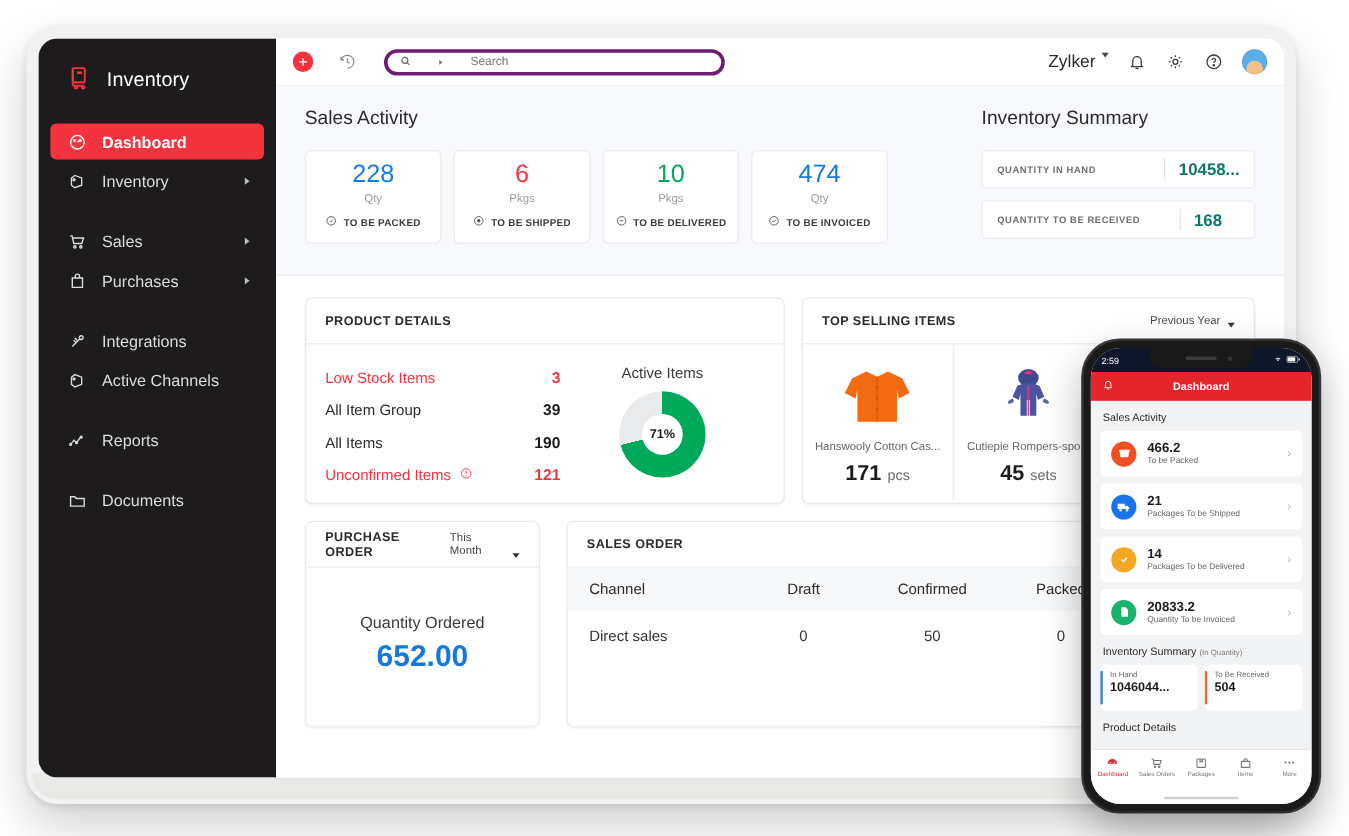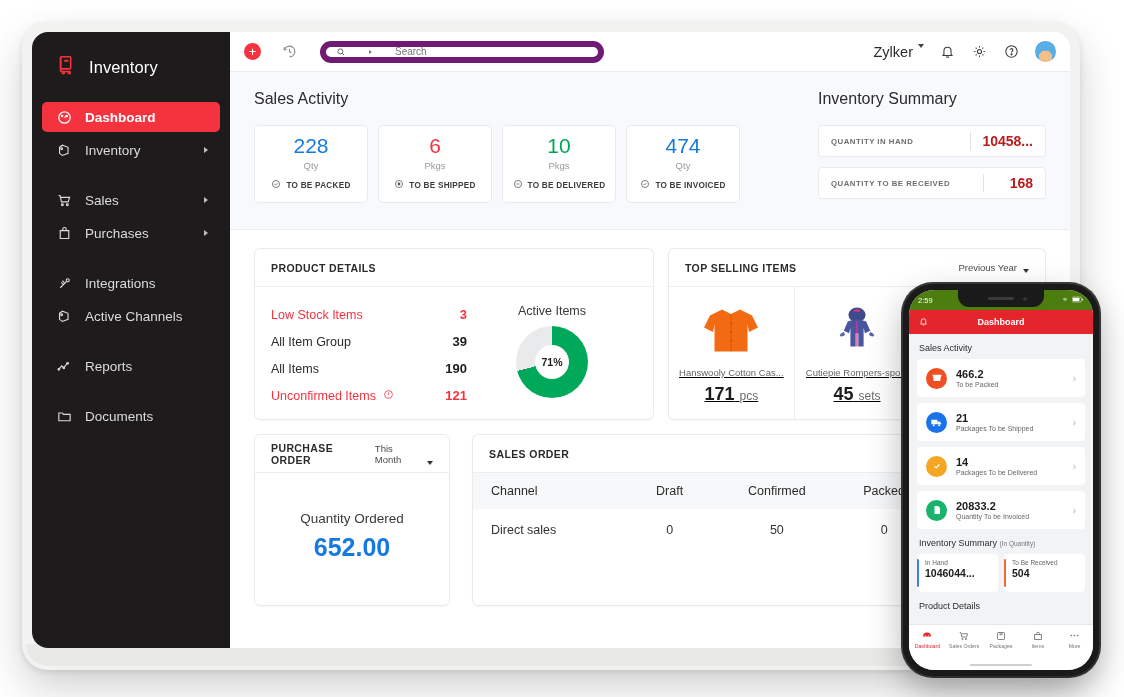--- a/index.html
+++ b/index.html
@@ -78,21 +78,21 @@
   }
   .plus-btn {
     width: 17px; height: 17px; border-radius: 50%;
     background: #f5333f; color: #fff; flex: none;
     display: flex; align-items: center; justify-content: center;
     font-size: 13px; line-height: 1; cursor: pointer;
   }
   .hist-btn { margin-left: 20px; width: 17px; height: 17px; cursor: pointer; }
   .search-box {
     margin-left: 22px; width: 284px; height: 22px;
-    border: 6px solid #701a75; border-radius: 12px;
+    border: 3px solid #701a75; border-radius: 12px;
     display: flex; align-items: center; padding: 0 10px; gap: 23px;
     background: #fff;
   }
   .search-caret {
     width: 0; height: 0;
     border-left: 3.5px solid #7a7a7a;
     border-top: 2.8px solid transparent;
     border-bottom: 2.8px solid transparent;
   }
   .search-input {
@@ -139,23 +139,23 @@
     font-size: 8.2px; color: #3d3d3d; letter-spacing: .25px; font-weight: bold;
   }
 
   .sa-right { width: 228px; margin-left: 40px; }
   .inv-row {
     height: 32px; background: #fff; border: 1px solid #e9eaec; border-radius: 4px;
     display: flex; align-items: center; margin-bottom: 10px; cursor: pointer;
   }
   .inv-label { font-size: 7.8px; color: #6e6e6e; letter-spacing: .5px; padding-left: 12px; font-weight: bold; flex: 1; }
   .inv-val {
-    font-size: 14px; color: #b91c1c; font-weight: bold;
+    font-size: 14px; color: #0f766e; font-weight: bold;
     border-left: 1px solid #e2e2e2; padding-left: 11px; padding-right: 12px;
-    min-width: 62px; text-align: right; height: 18px; line-height: 18px;
+    min-width: 62px; text-align: left; height: 18px; line-height: 18px;
   }
 
   .band-mid { padding: 18px 24px 0 24px; display: flex; gap: 14px; }
   .card {
     background: #fff; border: 1px solid #e9eaec; border-radius: 6px;
     box-shadow: 0 1px 2px rgba(0,0,0,.035);
   }
   .card-head {
     height: 38px; display: flex; align-items: center;
     padding: 0 16px; border-bottom: 1px solid #ededed;
@@ -179,21 +179,21 @@
   .donut { width: 72px; height: 72px; margin: 0 auto; position: relative; }
   .donut-ring { width: 72px; height: 72px; border-radius: 50%; }
   .donut-hole {
     position: absolute; left: 50%; top: 50%; transform: translate(-50%,-50%);
     width: 34px; height: 34px; border-radius: 50%; background: #fff;
     display: flex; align-items: center; justify-content: center;
     font-size: 10.5px; font-weight: bold; color: #222;
   }
 
   .ts-card { flex: 1; height: 172px; overflow: hidden; }
-  .ts-body { display: flex; height: 133px; text-decoration: underline; }
+  .ts-body { display: flex; height: 133px; }
   .ts-item {
     flex: 1; border-right: 1px solid #ededed;
     display: flex; flex-direction: column; align-items: center;
     padding-top: 14px; cursor: pointer;
   }
   .ts-item:last-child { border-right: none; }
   .ts-img { height: 62px; display: flex; align-items: center; justify-content: center; }
   .ts-name { font-size: 9.5px; color: #666; margin-top: 4px; max-width: 118px; text-align:center;
              white-space: nowrap; overflow: hidden; text-overflow: ellipsis; }
   .ts-qty { margin-top: 6px; font-size: 18px; font-weight: bold; color: #1c1c1c; }
@@ -236,21 +236,21 @@
   }
   .notch-speaker {
     position: absolute; left: 30px; top: 7px; width: 26px; height: 3px;
     background: #3a3a3a; border-radius: 2px;
   }
   .notch-cam {
     position: absolute; right: 17px; top: 6.5px; width: 4.5px; height: 4.5px;
     background: #333; border-radius: 50%;
   }
   .ph-status {
-    height: 20px; background: #4d7c0f; color: #fff;
+    height: 20px; background: #0f172a; color: #fff;
     display: flex; align-items: center; padding: 0 9px;
     font-size: 7.5px; position: relative;
   }
   .ph-status-right { margin-left: auto; display: flex; align-items: center; gap: 3px; }
   .ph-header {
     height: 24px; background: #e5252c; color: #fff;
     display: flex; align-items: center; padding: 0 9px;
     position: relative;
   }
   .ph-title {

